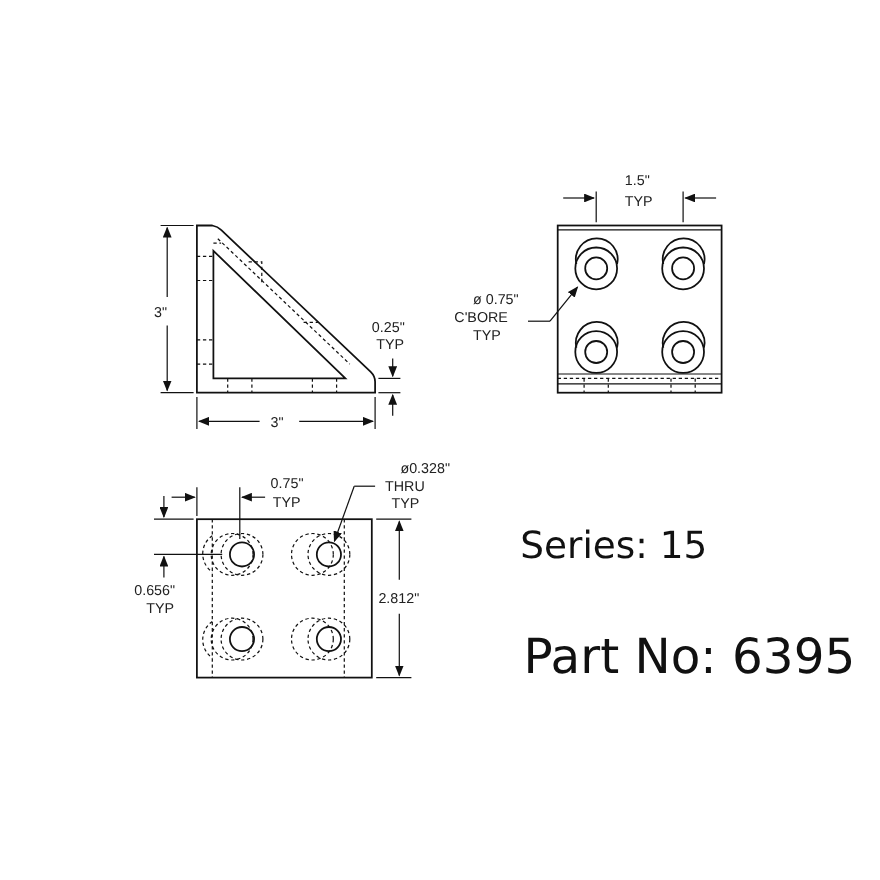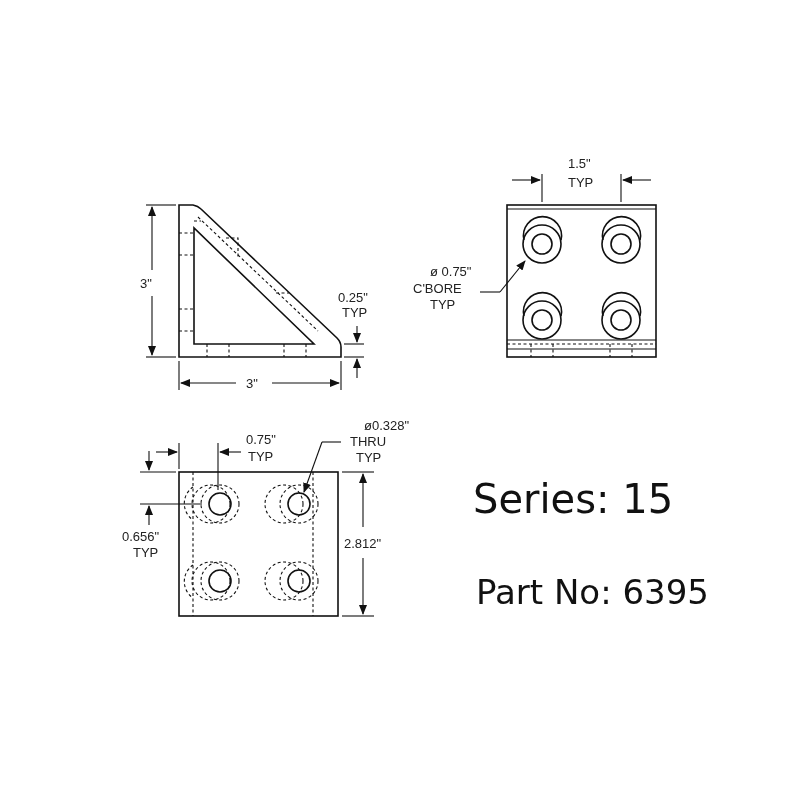--- a/index.html
+++ b/index.html
@@ -3,22 +3,22 @@
 <meta charset="utf-8">
 <style>
   html, body { margin:0; padding:0; background:#ffffff; }
   body { width:800px; height:800px; position:relative; overflow:hidden; font-family:"Liberation Sans", sans-serif; }
   svg.drawing { position:absolute; left:0; top:0; width:800px; height:800px; }
   .ln { stroke:#111; stroke-width:1.6; fill:none; }
   .thin { stroke:#111; stroke-width:1.1; fill:none; }
   .dash { stroke:#111; stroke-width:1.1; fill:none; stroke-dasharray:3 2.5; }
   .dim { font-family:"Liberation Sans", sans-serif; font-size:13px; fill:#222; }
   .info { position:absolute; font-family:"DejaVu Sans", sans-serif; color:#111; white-space:nowrap; }
-  #series { left:473px; top:476px; font-size:40px; }
-  #partno { left:476px; top:572px; font-size:34px; }
+  #series { left:473px; top:476px; font-size:34px; }
+  #partno { left:476px; top:572px; font-size:44px; }
 </style>
 </head>
 <body>
 
 <svg class="drawing" viewBox="0 0 800 800" xmlns="http://www.w3.org/2000/svg">
   <defs>
     <marker id="ah" markerWidth="10" markerHeight="8" refX="9" refY="4" orient="auto" markerUnits="userSpaceOnUse">
       <path d="M0,0 L10,4 L0,8 z" fill="#111"></path>
     </marker>
   </defs>

